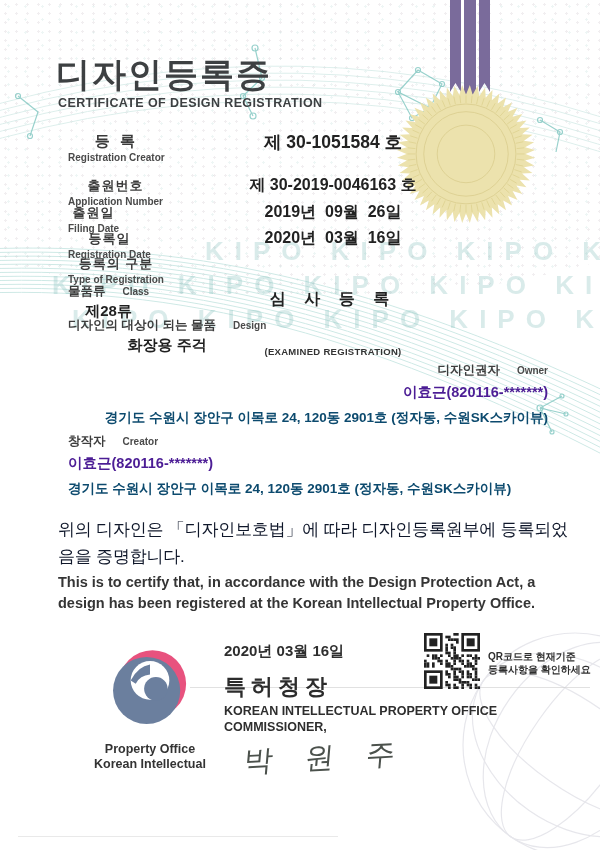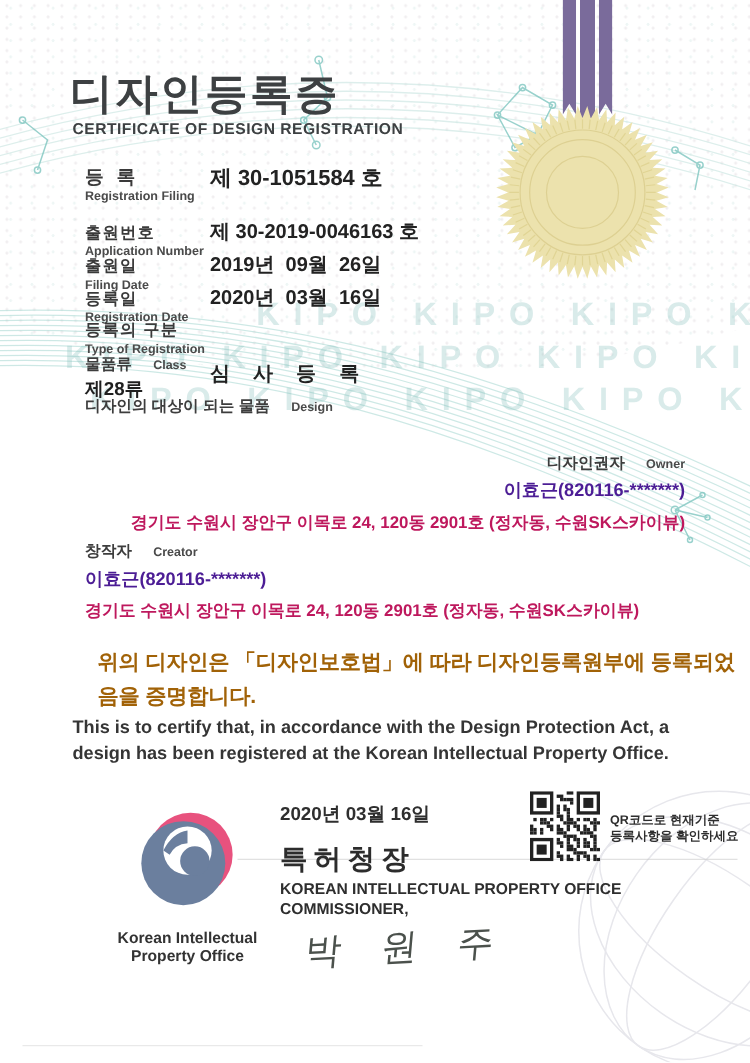--- a/index.html
+++ b/index.html
@@ -24,39 +24,39 @@
   .r1{left:450px;width:11px;height:92px;}
   .r2{left:464px;width:12px;height:100px;}
   .r3{left:479px;width:11px;height:92px;}
   .medal{position:absolute;left:394px;top:80px;width:144px;height:144px;z-index:1;}
   
   .title{position:absolute;left:56px;top:52px;z-index:2;font-size:34px;font-weight:800;
      color:#3d4042;letter-spacing:2px;text-align:center;}
   .subtitle{position:absolute;left:58px;top:96px;z-index:2;font-size:12.5px;font-weight:700;
      color:#3d4042;letter-spacing:.4px;}
   
-  .frow{position:absolute;left:68px;z-index:2;}
+  .frow{position:absolute;left:68px;z-index:2;text-align:center;}
   .lbl-ko{font-size:13px;font-weight:700;color:#3a3a3a;letter-spacing:1px;}
   .lbl-en{font-size:10px;font-weight:600;color:#4a4a4a;margin-top:1px;}
   .f-value{position:absolute;left:100px;top:-2px;font-size:16px;font-weight:700;color:#222;
      white-space:pre;width:330px;}
   .reg-row .lbl-ko{font-size:15px;letter-spacing:3px;}
   .reg-row .f-value{font-size:17.5px;}
   .v-sub{font-size:9.5px;font-weight:700;color:#333;letter-spacing:.3px;margin-top:0px;}
   .ls-wide{letter-spacing:7px;}
   .inline-lbl .en{font-size:10px;font-weight:600;color:#4a4a4a;margin-left:17px;}
   .inline-lbl{font-size:12.5px;font-weight:600;color:#3d3d3d;}
   .big-val{font-size:15px;font-weight:800;color:#1f1f1f;margin-top:2px;}
   
   .party{position:absolute;left:68px;z-index:2;width:480px;}
   .party .name{font-size:14.5px;font-weight:800;color:#4c1d95;margin-top:4px;}
-  .party .addr{font-size:13.5px;font-weight:600;color:#be185d;margin-top:7px;}
+  .party .addr{font-size:13.5px;font-weight:600;color:#0c4a6e;margin-top:7px;}
   
   .stmt-ko{position:absolute;left:58px;top:516px;width:520px;z-index:2;
-     font-size:17px;font-weight:700;color:#a16207;line-height:27px;letter-spacing:-.2px;margin-left:20px;}
+     font-size:17px;font-weight:400;color:#0f172a;line-height:27px;letter-spacing:-.2px;}
   .stmt-en{position:absolute;left:58px;top:572px;width:522px;z-index:2;
      font-size:14.5px;font-weight:700;color:#353535;line-height:21px;}
   
   .issue-date{position:absolute;left:224px;top:642px;z-index:2;font-size:15px;font-weight:600;color:#2e2e2e;}
   .qr{position:absolute;left:424px;top:633px;width:56px;height:56px;z-index:2;}
   .qr-caption{position:absolute;left:488px;top:650px;z-index:2;font-size:10px;font-weight:700;
      color:#2e2e2e;line-height:13px;}
   .comm-ko{position:absolute;left:224px;top:672px;z-index:2;font-size:22px;font-weight:800;
      color:#2c2c2c;letter-spacing:5px;}
   .comm-en{position:absolute;left:224px;top:704px;z-index:2;font-size:12.5px;font-weight:700;
@@ -206,21 +206,21 @@
       <line x1="125.40599536364314" y1="60.62209929812777" x2="133.01444749400437" y2="58.14996334312819" stroke="#e0d494" stroke-width="1"></line>
       <line x1="126.8418228388917" y1="65.98068038665878" x2="134.66700364476213" y2="64.3173868601167" stroke="#e0d494" stroke-width="1"></line>
       <line x1="127.70966045451848" y1="71.45999144681437" x2="135.66583561746467" y2="70.62376374067314" stroke="#e0d494" stroke-width="1"></line>
     </svg>
 
   <div class="title">디자인등록증</div>
   <div class="subtitle">CERTIFICATE OF DESIGN REGISTRATION</div>
 
   <div class="frow reg-row" style="top:132px;">
     <div class="lbl-ko">등 록</div>
-    <div class="lbl-en">Registration Filing</div>
+    <div class="lbl-en">Registration Creator</div>
     <div class="f-value">제 30-1051584 호</div>
   </div>
 
   <div class="frow" style="top:177px;">
     <div class="lbl-ko">출원번호</div>
     <div class="lbl-en">Application Number</div>
     <div class="f-value">제 30-2019-0046163 호</div>
   </div>
   <div class="frow" style="top:204px;">
     <div class="lbl-ko">출원일</div>
@@ -230,29 +230,31 @@
   <div class="frow" style="top:230px;">
     <div class="lbl-ko">등록일</div>
     <div class="lbl-en">Registration Date</div>
     <div class="f-value">2020년  03월  16일</div>
   </div>
   <div class="frow" style="top:255px;">
     <div class="lbl-ko">등록의 구분</div>
     <div class="lbl-en">Type of Registration</div>
     <div class="f-value">
       <div class="ls-wide">심 사 등 록</div>
+      <div class="v-sub">(EXAMINED REGISTRATION)</div>
     </div>
   </div>
 
   <div class="frow" style="top:283px;">
     <div class="inline-lbl"><span>물품류</span><span class="en">Class</span></div>
     <div class="big-val">제28류</div>
   </div>
   <div class="frow" style="top:317px;">
     <div class="inline-lbl"><span>디자인의 대상이 되는 물품</span><span class="en">Design</span></div>
+    <div class="big-val">화장용 주걱</div>
   </div>
 
   <div class="party" style="top:362px;text-align:right;">
     <div class="inline-lbl"><span>디자인권자</span><span class="en">Owner</span></div>
     <div class="name">이효근(820116-*******)</div>
     <div class="addr">경기도 수원시 장안구 이목로 24, 120동 2901호 (정자동, 수원SK스카이뷰)</div>
   </div>
 
   <div class="party" style="top:433px;">
     <div class="inline-lbl"><span>창작자</span><span class="en">Creator</span></div>
@@ -411,18 +413,18 @@
 
   <div class="logo">
     <svg class="logo-mark" viewBox="0 0 100 100">
       <circle cx="53" cy="45" r="40" fill="#e8527e"></circle>
       <circle cx="46" cy="53" r="40" fill="#6b7f9e"></circle>
       <circle cx="50" cy="41" r="23" fill="#ffffff"></circle>
       <circle cx="57" cy="51" r="14" fill="#6b7f9e"></circle>
       <path d="M27 41 Q 36 24 50 22 L 50 34 Q 38 35 33 45 Z" fill="#6b7f9e"></path>
     </svg>
     <div class="logo-en">
+      <div>Property Office</div>
       <div>Korean Intellectual</div>
-      <div>Property Office</div>
     </div>
   </div>
 
 </div>
 
 </body></html>

